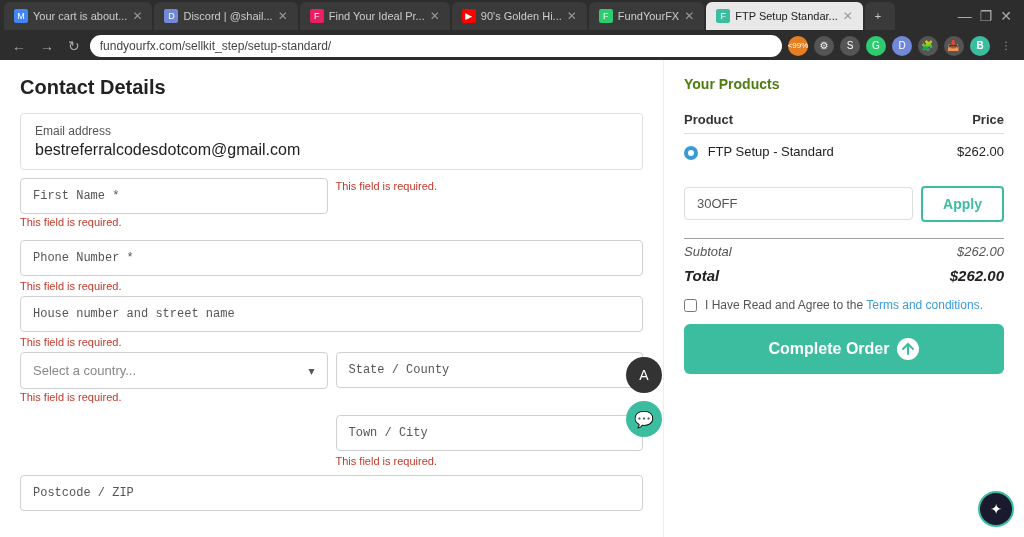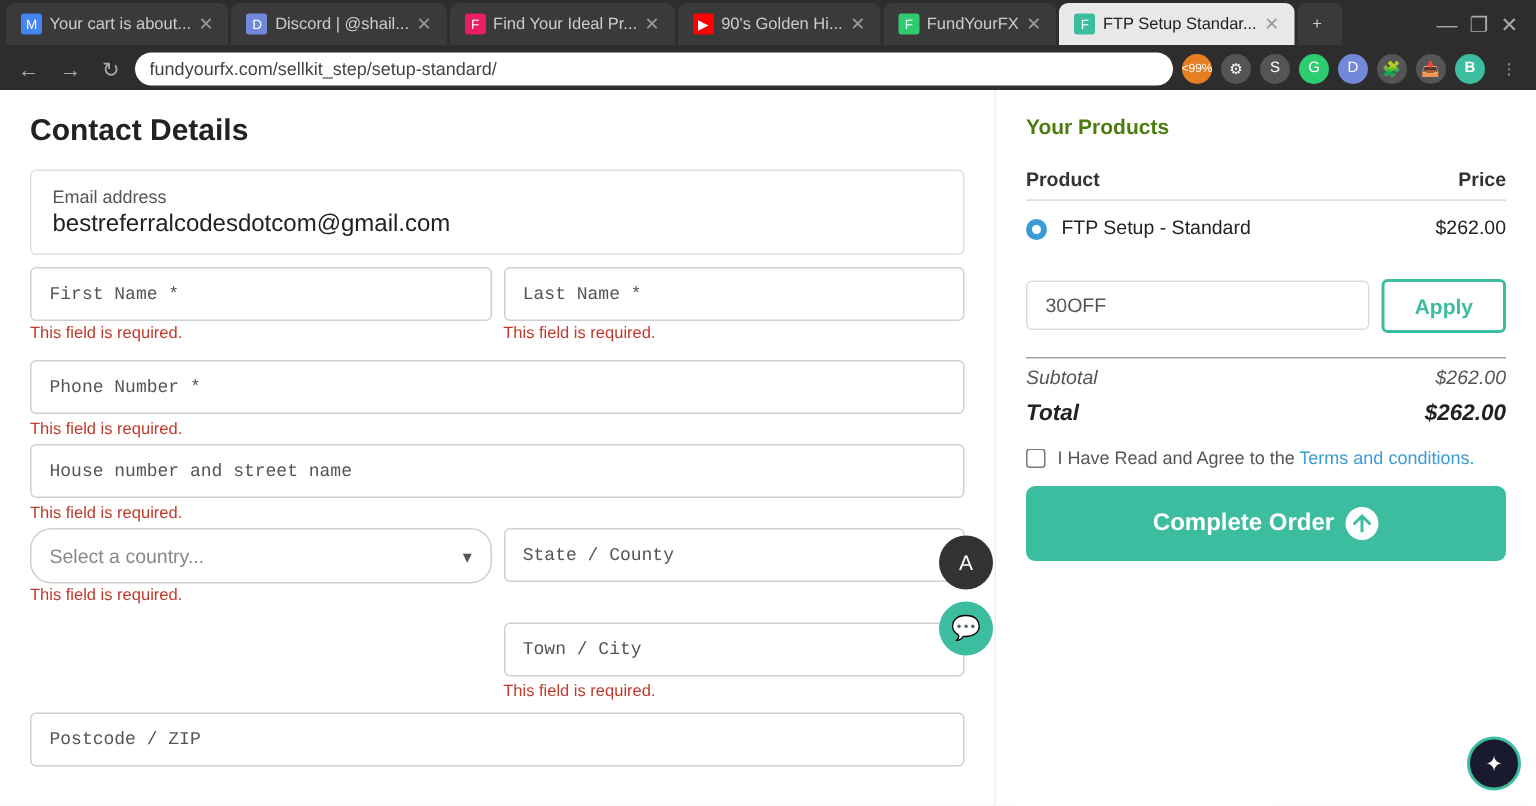--- a/index.html
+++ b/index.html
@@ -159,21 +159,21 @@
       font-size: 11px;
       color: #c0392b;
       margin-top: 2px;
       margin-bottom: 4px;
     }
 
     .select-field {
       flex: 1;
       background: #fff;
       border: 1px solid #d0d0d0;
-      border-radius: 14px;
+      border-radius: 4px;
       padding: 10px 12px;
       display: flex;
       align-items: center;
       justify-content: space-between;
     }
     .select-text {
       font-size: 13px;
       color: #888;
     }
     .select-arrow {
@@ -410,23 +410,20 @@
     </div>
 
     <div class="form-row">
       <div style="flex:1;">
         <div class="form-field">
           <div class="form-field-label">First Name *</div>
         </div>
         <div class="error-text">This field is required.</div>
       </div>
       <div style="flex:1;">
-        <div class="form-field">
-          <div class="form-field-label">Last Name *</div>
-        </div>
         <div class="error-text">This field is required.</div>
       </div>
     </div>
 
     <div>
       <div class="form-field" style="margin-bottom:4px;">
         <div class="form-field-label">Phone Number *</div>
       </div>
       <div class="error-text">This field is required.</div>
     </div>

